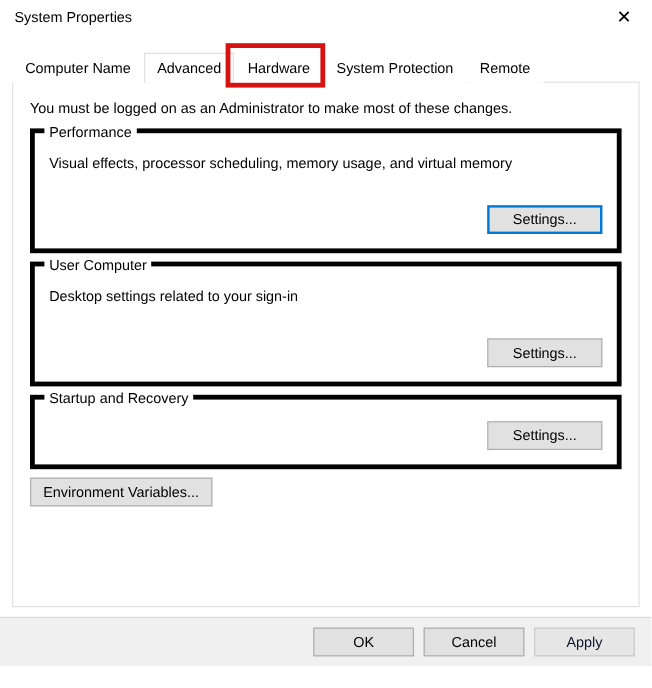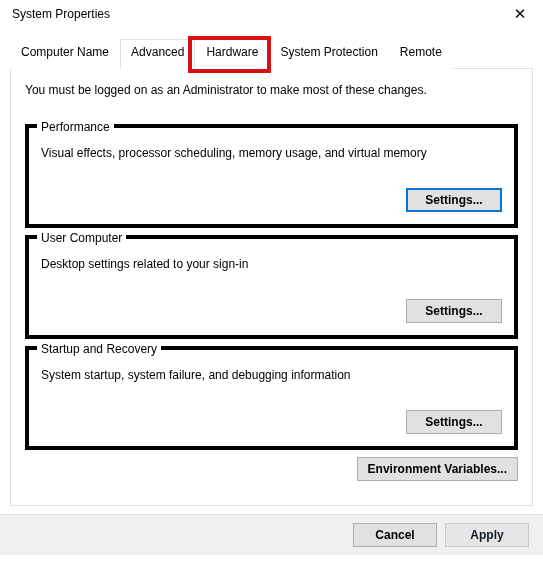--- a/index.html
+++ b/index.html
@@ -23,20 +23,21 @@
       width: 22px; height: 22px;
       display: flex; align-items: center; justify-content: center;
       font-size: 15px;
       font-family: Arial, sans-serif;
     }
     .content-outer {
       padding: 0 10px 8px 10px;
     }
     .tabbar {
       display: flex;
+      align-items: flex-end;
       position: relative;
       height: 30px;
       margin-top: 4px;
     }
     .tab {
       padding: 5px 10px 5px 10px;
       font-size: 12px;
       color: #000;
       background: #fff;
       position: relative;
@@ -53,21 +54,21 @@
       border: 4px solid #d81111;
       pointer-events: none;
       z-index: 10;
     }
     .tabpanel {
       border: 1px solid #e1e1e1;
       background: #fff;
       padding: 12px 14px 16px 14px;
       min-height: 438px;
     }
-    .notice { margin: 2px 0 27px 0; }
+    .notice { margin: 2px 0 10px 0; }
     .group {
       border: 4px solid #000000;
       position: relative;
       padding: 18px 12px 12px 12px;
       margin-bottom: 7px;
     }
     .group .legend {
       position: absolute;
       top: -8px;
       left: 8px;
@@ -79,29 +80,27 @@
     .group .btnrow { display: flex; justify-content: flex-end; }
     .winbtn {
       min-width: 96px;
       height: 24px;
       background: #e1e1e1;
       border: 1px solid #adadad;
       font-family: inherit;
       font-size: 12px;
       padding: 0 10px;
       cursor: default;
-      font-weight: bold;
     }
     .winbtn.highlighted {
       border: 2px solid #0078d7;
       background: #e1e1e1;
     }
     .envrow {
       display: flex;
-      justify-content: flex-end;
       margin-top: 6px;
     }
     .envbtn { min-width: 150px; }
     .footer {
       display: flex;
       justify-content: flex-end;
       gap: 8px;
       padding: 8px 14px 8px 14px;
       border-top: 1px solid #ddd;
       background: #f0f0f0;
@@ -142,29 +141,29 @@
     <div class="group">
       <div class="legend">User Computer</div>
       <div class="desc">Desktop settings related to your sign-in</div>
       <div class="btnrow">
         <button class="winbtn">Settings...</button>
       </div>
     </div>
 
     <div class="group">
       <div class="legend">Startup and Recovery</div>
-      <div class="desc">System startup, system failure, and debugging information</div>
       <div class="btnrow">
         <button class="winbtn">Settings...</button>
       </div>
     </div>
 
     <div class="envrow">
       <button class="winbtn envbtn">Environment Variables...</button>
     </div>
   </div>
 
 </div>
 
 <div class="footer">
+  <button class="winbtn">OK</button>
   <button class="winbtn">Cancel</button>
   <button class="winbtn disabled">Apply</button>
 </div>
 
 </body></html>

